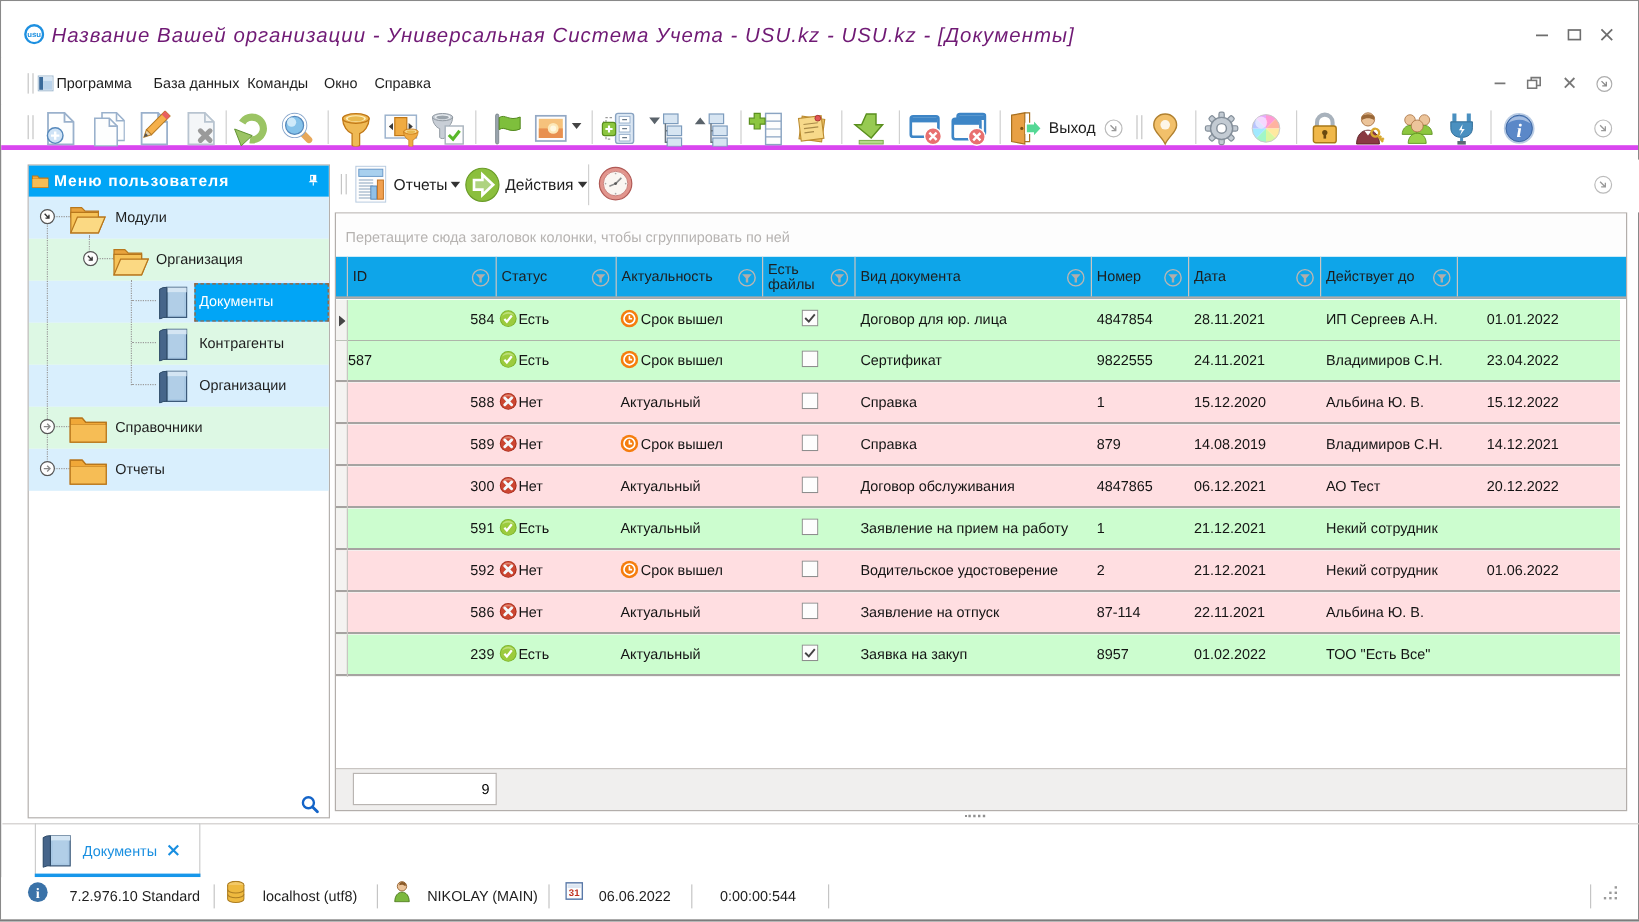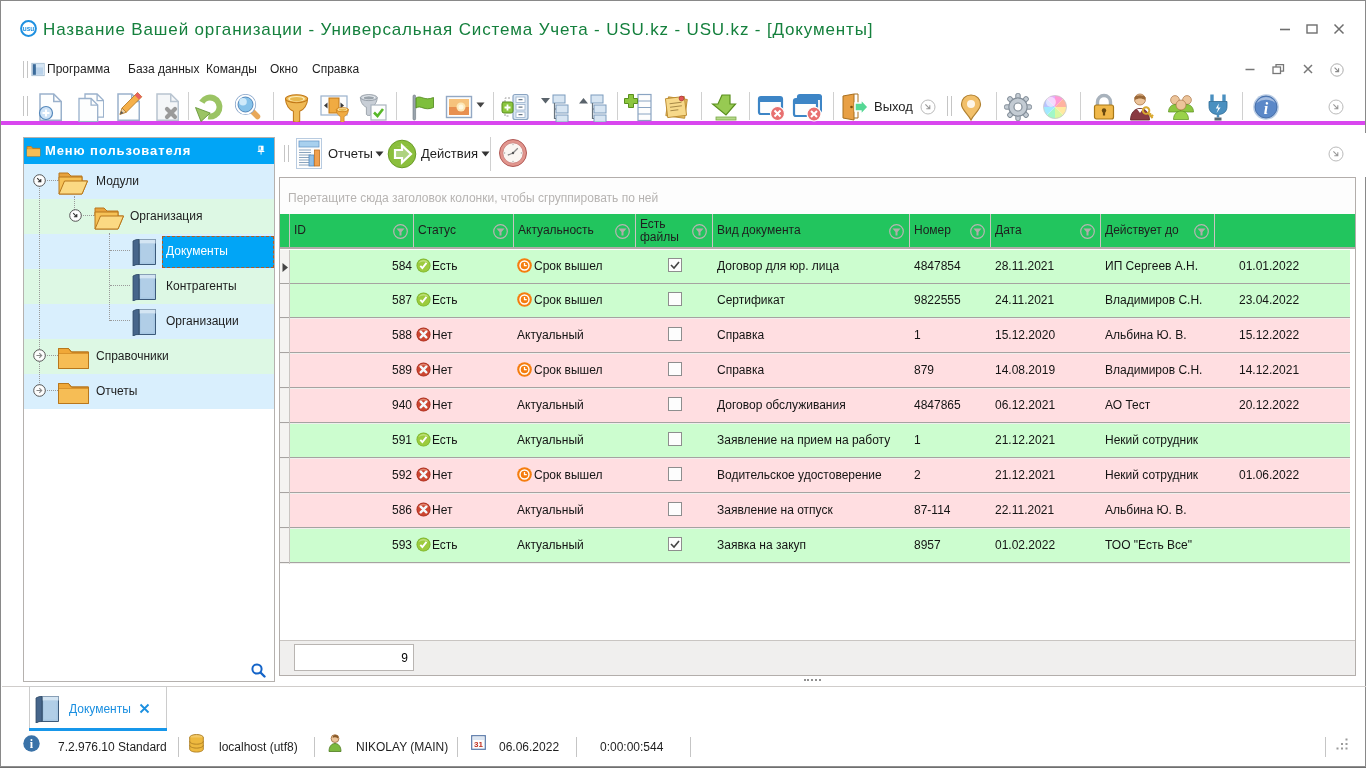--- a/index.html
+++ b/index.html
@@ -3,21 +3,21 @@
 <meta charset="utf-8">
 <style>
 * { margin:0; padding:0; box-sizing:border-box; }
 html,body { width:1366px; height:768px; overflow:hidden; }
 body { font-family:"Liberation Sans", sans-serif; background:#fff; position:relative; }
 #win { position:absolute; left:0; top:0; width:1366px; height:768px;
   border:1px solid #898989; background:#fff; }
 
 #titlebar { position:absolute; left:0; top:0; width:100%; height:47px; background:#fff; }
 #logo { position:absolute; left:19px; top:19px; }
-#title { position:absolute; left:42px; top:19px; font-size:17px; letter-spacing:0.85px; color:#15803d; white-space:nowrap; }
+#title { position:absolute; left:42px; top:19px; font-size:17px; letter-spacing:0.85px; color:#701a75; white-space:nowrap;font-style:italic; }
 .winbtn { position:absolute; top:22px; }
 .mwb { position:absolute; top:15px; }
 
 #menubar { position:absolute; left:0; top:47px; width:100%; height:39px; background:#fff; }
 .menuitem { position:absolute; top:14px; font-size:12px; color:#1e1e1e; }
 .grip { position:absolute; width:5px; border-left:1px solid #c5c5c5; border-right:1px solid #c5c5c5; }
 
 #toolbar1 { position:absolute; left:0; top:86px; width:100%; height:38px; background:#fff; border-bottom:4px solid #d946ef; }
 .tbsep { position:absolute; top:5px; width:1px; height:28px; background:#d0d0d0; }
 
@@ -27,21 +27,21 @@
 .trow { position:absolute; left:0; width:250px; height:35px; }
 .t-blue { background:#d9effd; }
 .t-green { background:#ddf8e4; }
 .tlabel { position:absolute; font-size:12px; color:#1e1e1e; top:10px; }
 
 #toolbar2 { position:absolute; left:278px; top:132px; width:1088px; height:44px; background:#fff; }
 
 #grid { position:absolute; left:278px; top:176px; width:1077px; height:499px; border:1px solid #b3aeab; background:#fff; }
 #grouppanel { position:absolute; left:0; top:0; width:100%; height:36px; background:#fdfdfd; }
 #grouppanel span { position:absolute; left:8px; top:13px; color:#b6b3b1; font-size:12px; }
-#ghead { position:absolute; left:0; top:36px; width:100%; height:35px; background:#22c55e; border-bottom:2px solid #b0aba8; display:flex; }
+#ghead { position:absolute; left:0; top:36px; width:100%; height:35px; background:#0ea5e9; border-bottom:2px solid #b0aba8; display:flex; }
 .hc { position:relative; border-right:1px solid #c9c5c2; font-size:12px; color:#1e1e1e; padding:0 4px; display:flex; align-items:center; line-height:13px; }
 .hc .fun { position:absolute; right:5px; top:10px; }
 .hc span { display:inline-block; }
 .grow { position:absolute; left:0; width:1070px; height:35px; display:flex; }
 .g-green { background:linear-gradient(#ccfdcf 0 33px, #a6a3a1 33px 34.5px, #f0efed 34.5px 35px); }
 .g-pink  { background:linear-gradient(#ffdee1 0 33px, #a6a3a1 33px 34.5px, #f0efed 34.5px 35px); }
 .gc { position:relative; font-size:12px; color:#141414; line-height:33px; white-space:nowrap; }
 #gfoot { position:absolute; left:0; bottom:0; width:100%; height:35px; background:#f0efee; border-top:1px solid #c9c5c2; }
 #gfoot .box { position:absolute; left:14px; top:3px; width:120px; height:27px; background:#fff; border:1px solid #b9b5b2; font-size:12px; text-align:right; line-height:26px; padding-right:5px; }
 
@@ -593,21 +593,21 @@
               <path d="M3 7 l3 3 5-6" fill="none" stroke="#444" stroke-width="1.6"></path>
             </svg></div>
           <div class="gc" style="width:197px;padding-left:4px">Договор для юр. лица</div>
           <div class="gc" style="width:81px;padding-left:4px">4847854</div>
           <div class="gc" style="width:110px;padding-left:4px">28.11.2021</div>
           <div class="gc" style="width:134px;padding-left:4px">ИП Сергеев А.Н.</div>
           <div class="gc" style="width:114px;padding-left:4px">01.01.2022</div>
         </div>
         <div class="grow g-green" style="top:106px">
           <div class="gc" style="width:10px;background:linear-gradient(#f4f3f1 0 33px, rgba(0,0,0,0) 33px);border-right:1px solid #c9c5c2"></div>
-          <div class="gc" style="width:124px;text-align:right;padding-right:2px">587</div>
+          <div class="gc" style="width:124px;text-align:left;padding-right:2px">587</div>
           <div class="gc" style="width:100px;padding-left:2px"><svg width="15" height="15" viewBox="0 0 16 16" style="vertical-align:-3px">
               <circle cx="8" cy="8" r="7.5" fill="#7ab32a"></circle>
               <circle cx="8" cy="8" r="6.7" fill="#9ccb3e"></circle>
               <path d="M2.5 5.5 a6.2 6.2 0 0 1 11 0 a10 10 0 0 0 -11 0" fill="#c6e388" opacity="0.8"></path>
               <path d="M4.6 8.4 l2.2 2.4 4.4-5.6" fill="none" stroke="#fff" stroke-width="2"></path>
             </svg><span style="margin-left:1px">Есть</span></div>
           <div class="gc" style="width:122px;padding-left:3px"><svg width="15" height="15" viewBox="0 0 16 16" style="vertical-align:-3px">
               <circle cx="8" cy="8" r="7.8" fill="#f57d0e"></circle>
               <circle cx="8" cy="8" r="4.8" fill="none" stroke="#fff" stroke-width="1.5"></circle>
               <path d="M8 5.2 v3 h2.4" fill="none" stroke="#fff" stroke-width="1.4"></path>
@@ -658,21 +658,21 @@
               <rect x="0.5" y="0.5" width="13" height="13" fill="#fdfdfd" stroke="#8e8e8e"></rect>
             </svg></div>
           <div class="gc" style="width:197px;padding-left:4px">Справка</div>
           <div class="gc" style="width:81px;padding-left:4px">879</div>
           <div class="gc" style="width:110px;padding-left:4px">14.08.2019</div>
           <div class="gc" style="width:134px;padding-left:4px">Владимиров С.Н.</div>
           <div class="gc" style="width:114px;padding-left:4px">14.12.2021</div>
         </div>
         <div class="grow g-pink" style="top:211px">
           <div class="gc" style="width:10px;background:linear-gradient(#f4f3f1 0 33px, rgba(0,0,0,0) 33px);border-right:1px solid #c9c5c2"></div>
-          <div class="gc" style="width:124px;text-align:right;padding-right:2px">940</div>
+          <div class="gc" style="width:124px;text-align:right;padding-right:2px">300</div>
           <div class="gc" style="width:100px;padding-left:2px"><svg width="15" height="15" viewBox="0 0 16 16" style="vertical-align:-3px">
               <circle cx="8" cy="8" r="7.5" fill="#a72c1d"></circle>
               <circle cx="8" cy="8" r="6.7" fill="#cc4631"></circle>
               <path d="M2.5 5.2 a6.2 6.2 0 0 1 11 0 a10 10 0 0 0 -11 0" fill="#e8a08a" opacity="0.7"></path>
               <path d="M5 5 l6 6 M11 5 l-6 6" fill="none" stroke="#f4f8fb" stroke-width="2.6" stroke-linecap="round"></path>
             </svg><span style="margin-left:1px">Нет</span></div>
           <div class="gc" style="width:122px;padding-left:3px">Актуальный</div>
           <div class="gc" style="width:77px;text-align:center"><svg width="14" height="14" viewBox="0 0 14 14" style="vertical-align:-2px">
               <rect x="0.5" y="0.5" width="13" height="13" fill="#fdfdfd" stroke="#8e8e8e"></rect>
             </svg></div>
@@ -738,21 +738,21 @@
               <rect x="0.5" y="0.5" width="13" height="13" fill="#fdfdfd" stroke="#8e8e8e"></rect>
             </svg></div>
           <div class="gc" style="width:197px;padding-left:4px">Заявление на отпуск</div>
           <div class="gc" style="width:81px;padding-left:4px">87-114</div>
           <div class="gc" style="width:110px;padding-left:4px">22.11.2021</div>
           <div class="gc" style="width:134px;padding-left:4px">Альбина Ю. В.</div>
           <div class="gc" style="width:114px;padding-left:4px"></div>
         </div>
         <div class="grow g-green" style="top:351px">
           <div class="gc" style="width:10px;background:linear-gradient(#f4f3f1 0 33px, rgba(0,0,0,0) 33px);border-right:1px solid #c9c5c2"></div>
-          <div class="gc" style="width:124px;text-align:right;padding-right:2px">593</div>
+          <div class="gc" style="width:124px;text-align:right;padding-right:2px">239</div>
           <div class="gc" style="width:100px;padding-left:2px"><svg width="15" height="15" viewBox="0 0 16 16" style="vertical-align:-3px">
               <circle cx="8" cy="8" r="7.5" fill="#7ab32a"></circle>
               <circle cx="8" cy="8" r="6.7" fill="#9ccb3e"></circle>
               <path d="M2.5 5.5 a6.2 6.2 0 0 1 11 0 a10 10 0 0 0 -11 0" fill="#c6e388" opacity="0.8"></path>
               <path d="M4.6 8.4 l2.2 2.4 4.4-5.6" fill="none" stroke="#fff" stroke-width="2"></path>
             </svg><span style="margin-left:1px">Есть</span></div>
           <div class="gc" style="width:122px;padding-left:3px">Актуальный</div>
           <div class="gc" style="width:77px;text-align:center"><svg width="14" height="14" viewBox="0 0 14 14" style="vertical-align:-2px">
               <rect x="0.5" y="0.5" width="13" height="13" fill="#fdfdfd" stroke="#8e8e8e"></rect>
               <path d="M3 7 l3 3 5-6" fill="none" stroke="#444" stroke-width="1.6"></path>

